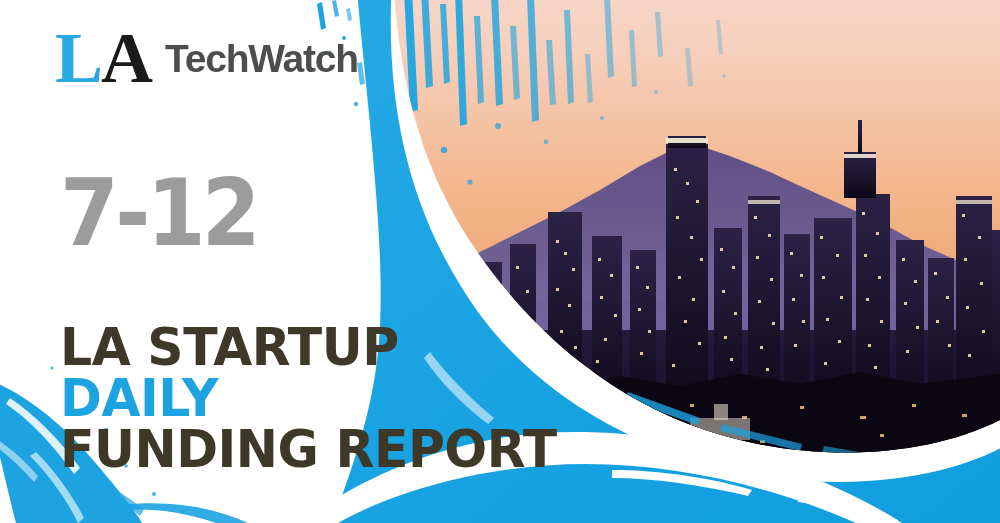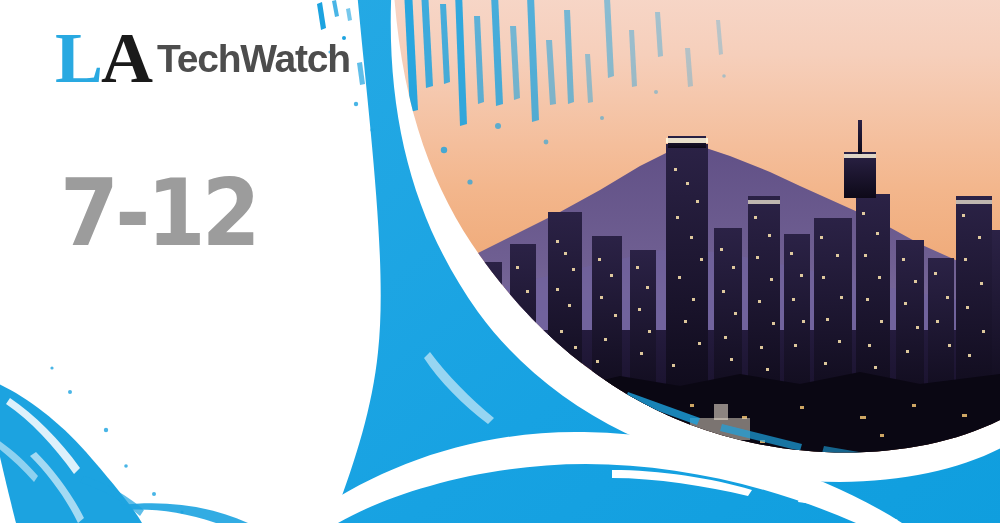--- a/index.html
+++ b/index.html
@@ -44,21 +44,21 @@
   }
   .logo-l { color: #29a9e1; }
   .logo-a { color: #1a1a1a; }
   .logo-word {
     font-family: "Liberation Sans", sans-serif;
     font-weight: bold;
     font-size: 39px;
     line-height: 39px;
     color: #4d4d4d;
     letter-spacing: -1.2px;
-    margin-left: 6px;
+    margin-left: 14px;
     position: relative;
     top: -10px;
   }
 
   
   #date-line {
     position: absolute;
     left: 60px;
     top: 168px;
     z-index: 40;
@@ -442,14 +442,19 @@
   </div>
 
   <div id="logo">
     <span class="logo-la logo-l">L</span>
     <span class="logo-la logo-a">A</span>
     <span class="logo-word">TechWatch</span>
   </div>
 
   <div id="date-line">7-12</div>
 
+  <div id="headline">
+    <div class="hl hl-dark">LA STARTUP</div>
+    <div class="hl hl-blue">DAILY</div>
+    <div class="hl hl-dark">FUNDING REPORT</div>
+  </div>
 
 </div>
 
 </body></html>

